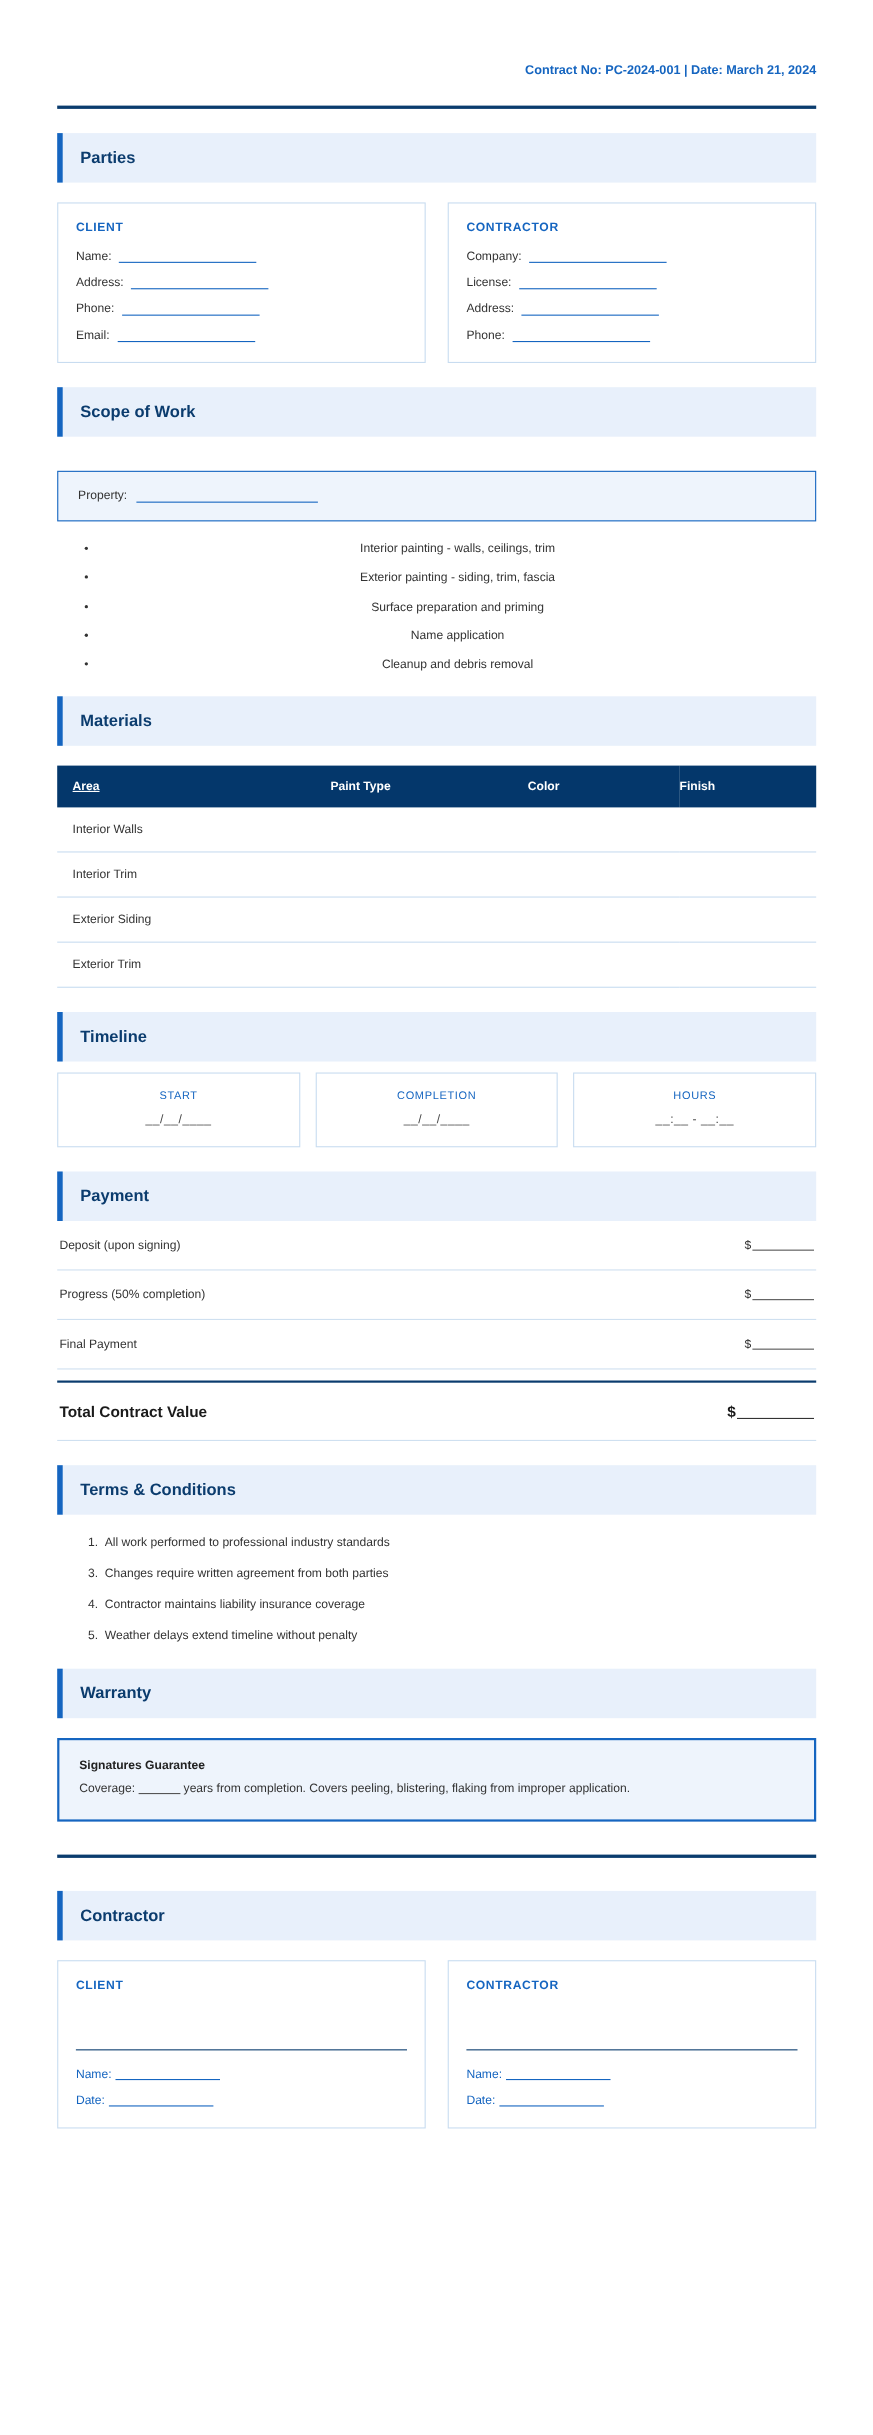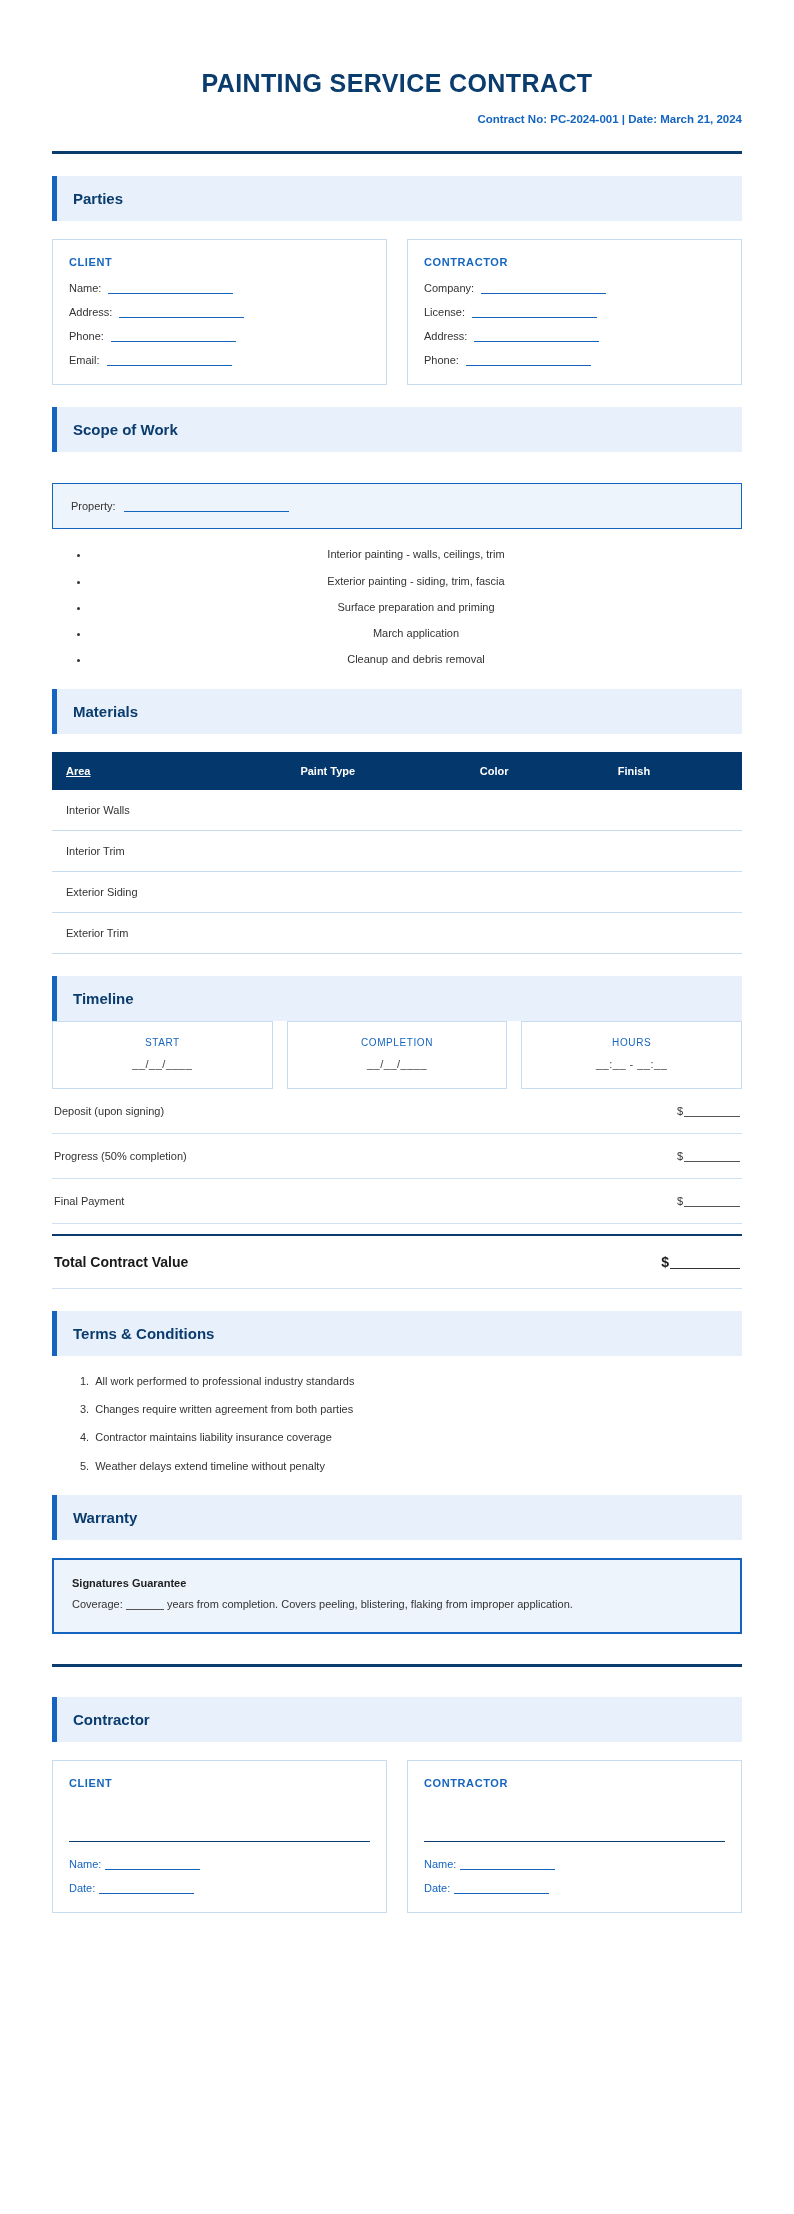--- a/index.html
+++ b/index.html
@@ -141,21 +141,21 @@
   table.materials tbody td:first-child { padding-left: 14px; }
   .col-area   { width: 36%; text-decoration: underline; }
   .col-paint  { width: 26%; }
   .col-color  { width: 20%; }
   .col-finish { width: 18%; }
 
   
   .three-col {
     display: flex;
     gap: 14px;
-    margin-top: 0;
+    margin-top: 10px;
   }
   .timeline-card {
     flex: 1;
     border: 1px solid #c8dcf0;
     padding: 15px 10px 18px 10px;
     text-align: center;
   }
   .timeline-label {
     font-size: 10px;
     color: #1565c0;
@@ -268,21 +268,20 @@
     border-bottom: 1px solid #1565c0;
     margin-left: 4px;
     vertical-align: -2px;
   }
 </style>
 </head>
 <body>
 
 <div class="page">
 
-  <h1 class="doc-title">PAINTING SERVICE CONTRACT</h1>
   <div class="doc-subtitle">Contract No: PC-2024-001 | Date: March 21, 2024</div>
   <hr class="rule-thick">
 
   <div class="section-bar">
     <div class="section-title">Parties</div>
   </div>
 
   <div class="two-col">
     <div class="party-card">
       <div class="party-heading">CLIENT</div>
@@ -331,21 +330,21 @@
 
   <div class="property-box">
     <span class="field-label">Property:</span>
     <span class="field-line"></span>
   </div>
 
   <ul class="scope-list">
     <li>Interior painting - walls, ceilings, trim</li>
     <li>Exterior painting - siding, trim, fascia</li>
     <li>Surface preparation and priming</li>
-    <li>March application</li>
+    <li>Name application</li>
     <li>Cleanup and debris removal</li>
   </ul>
 
   <div class="section-bar">
     <div class="section-title">Materials</div>
   </div>
 
   <table class="materials">
     <thead>
       <tr>
@@ -395,20 +394,23 @@
     <div class="timeline-card">
       <div class="timeline-label">COMPLETION</div>
       <div class="timeline-value">__/__/____</div>
     </div>
     <div class="timeline-card">
       <div class="timeline-label">HOURS</div>
       <div class="timeline-value">__:__ - __:__</div>
     </div>
   </div>
 
+  <div class="section-bar">
+    <div class="section-title">Payment</div>
+  </div>
 
   <div class="pay-row">
     <span>Deposit (upon signing)</span>
     <span class="pay-amount">
       <span>$</span><span class="amt-line"></span>
     </span>
   </div>
   <div class="pay-row">
     <span>Progress (50% completion)</span>
     <span class="pay-amount">

